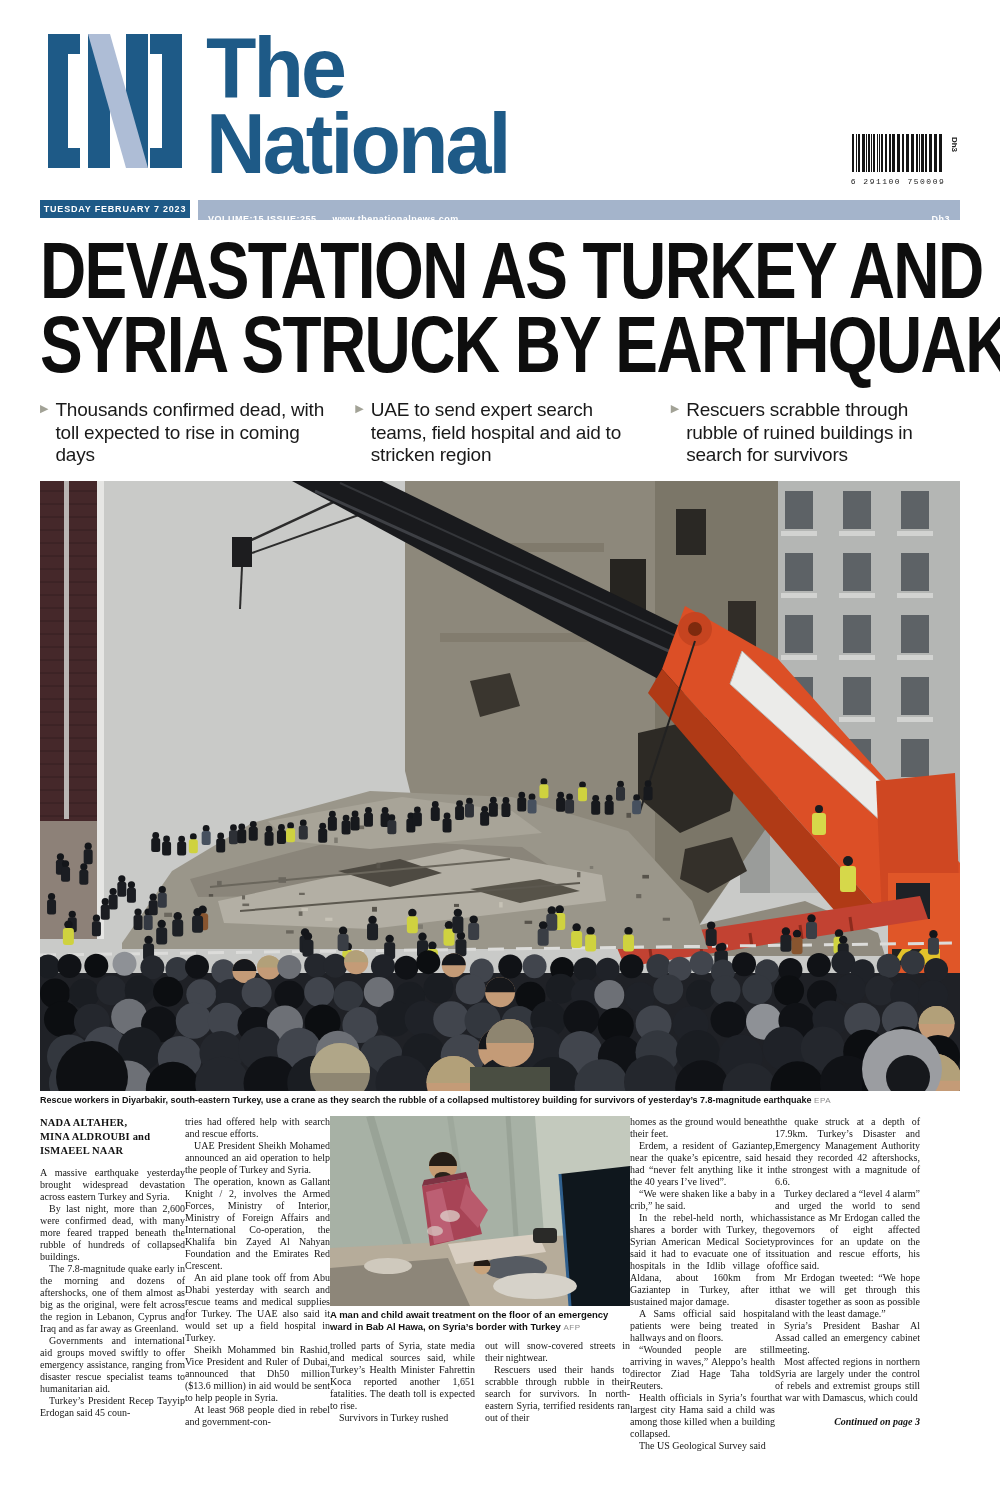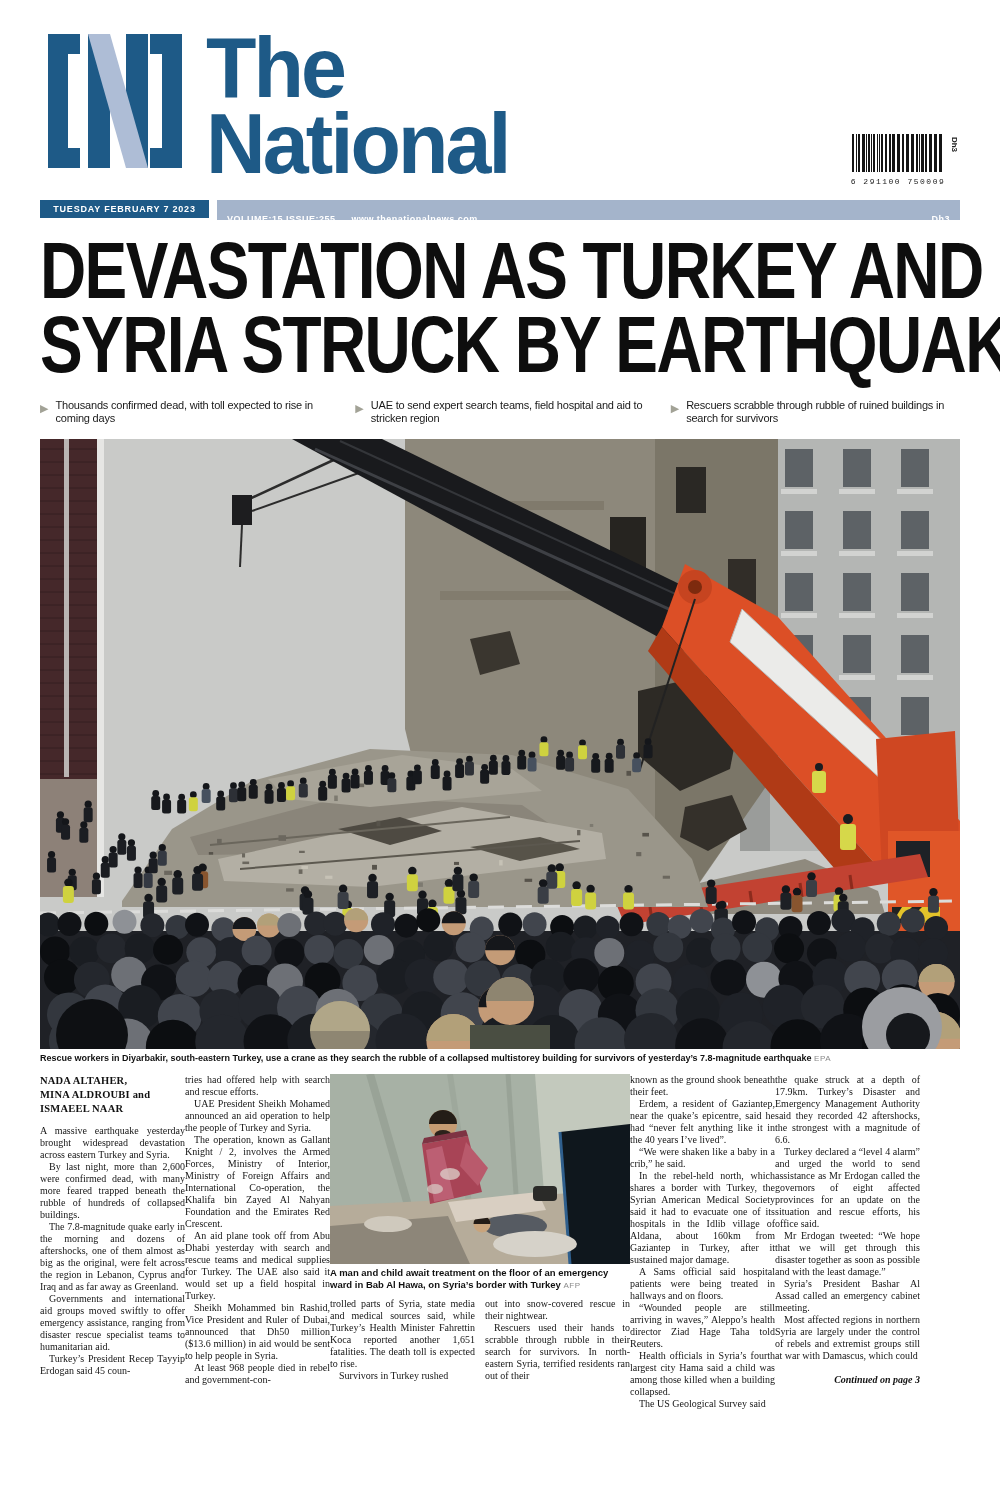--- a/index.html
+++ b/index.html
@@ -10,33 +10,33 @@
   .masthead{position:relative;}
   .logo-row{display:flex;align-items:flex-start;height:172px;}
   .logo-mark{width:150px;height:150px;flex:0 0 auto;}
   .wordmark{font-weight:700;font-size:86px;line-height:0.88;color:#1e5a87;
             letter-spacing:-3px;margin:4px 0 0 16px;transform:scaleX(.96);transform-origin:0 0;}
   .barcode{position:absolute;right:6px;top:108px;width:112px;text-align:center;}
   .bc-num{font-family:"Liberation Mono",monospace;font-size:8px;letter-spacing:1.5px;color:#222;margin-top:1px;}
   .bc-side{position:absolute;right:-8px;top:6px;transform:rotate(90deg);font-size:8px;font-weight:700;color:#222;}
   .bars-row{display:flex;gap:8px;height:18px;margin-top:2px;}
   .date-bar{background:#1e5a87;color:#fff;font-size:9px;font-weight:700;letter-spacing:.8px;
-            line-height:18px;width:169px;text-align:center;flex:0 0 auto;}
+            line-height:18px;width:150px;text-align:center;flex:0 0 auto;}
   .volume-bar{flex:1;background:#a4b4cb;color:#fff;font-size:9px;font-weight:700;letter-spacing:.5px;
               line-height:18px;padding:10px 10px;display:flex;gap:16px;}
   .volume-bar .price{margin-left:auto;}
   
   .headline{margin:16px 0 0;color:#0e0e0e;}
   .hl-line{display:block;white-space:nowrap;font-weight:700;font-size:80px;line-height:.93;
            letter-spacing:-2px;transform:scaleX(.8);transform-origin:0 50%;}
   
   .standfirst{display:grid;grid-template-columns:repeat(3,1fr);gap:26px;margin:16px 0 0;}
   .sf-item{display:flex;}
   .sf-bullet{color:#a2a296;font-size:11px;margin:3px 7px 0 0;flex:0 0 auto;}
-  .sf-text{font-size:11px;line-height:1.2;color:#191919;letter-spacing:-.2px;}
+  .sf-text{font-size:19px;line-height:1.2;color:#191919;letter-spacing:-.2px;}
   
   .main-photo{margin:14px 0 0;}
   .main-photo svg{display:block;width:920px;height:610px;}
   .caption{font-size:9px;font-weight:700;color:#111;margin-top:4px;line-height:1.25;}
   .credit{font-weight:400;font-size:8px;color:#8a8a8a;letter-spacing:.5px;}
   
   .article{display:grid;grid-template-columns:145px 145px 300px 145px 145px;gap:0;
            margin-top:10px;height:372px;overflow:hidden;}
   .byline{font-family:"Liberation Serif",serif;font-weight:700;font-size:10.5px;line-height:1.3;
           letter-spacing:.2px;margin-bottom:10px;color:#111;}
@@ -712,28 +712,28 @@
       <div class="caption inset-cap">
         <span>A man and child await treatment on the floor of an emergency ward in Bab Al Hawa, on Syria’s border with Turkey</span>
         <span class="credit">AFP</span>
       </div>
       <div class="mid-cols">
         <div class="col">
           <p class="cont">trolled parts of Syria, state media and medical sources said, while Turkey’s Health Minister Fahrettin Koca reported another 1,651 fatalities. The death toll is expected to rise.</p>
           <p>Survivors in Turkey rushed</p>
         </div>
         <div class="col">
-          <p class="cont">out into snow-covered rescue in their nightwear.</p>
+          <p class="cont">out will snow-covered streets in their nightwear.</p>
           <p>Rescuers used their hands to scrabble through rubble in their search for survivors. In north-eastern Syria, terrified residents ran out of their</p>
         </div>
       </div>
     </div>
 
     <div class="col">
-      <p class="cont">known as the ground shook beneath their feet.</p>
+      <p class="cont">homes as the ground would beneath their feet.</p>
       <p>Erdem, a resident of Gaziantep, near the quake’s epicentre, said he had “never felt anything like it in the 40 years I’ve lived”.</p>
       <p>“We were shaken like a baby in a crib,” he said.</p>
       <p>In the rebel-held north, which shares a border with Turkey, the Syrian American Medical Society said it had to evacuate one of its hospitals in the Idlib village of Aldana, about 160km from Gaziantep in Turkey, after it sustained major damage.</p>
       <p>A Sams official said hospital patients were being treated in hallways and on floors.</p>
       <p>“Wounded people are still arriving in waves,” Aleppo’s health director Ziad Hage Taha told Reuters.</p>
       <p>Health officials in Syria’s fourth largest city Hama said a child was among those killed when a building collapsed.</p>
       <p>The US Geological Survey said</p>
     </div>
 
     <div class="col">

